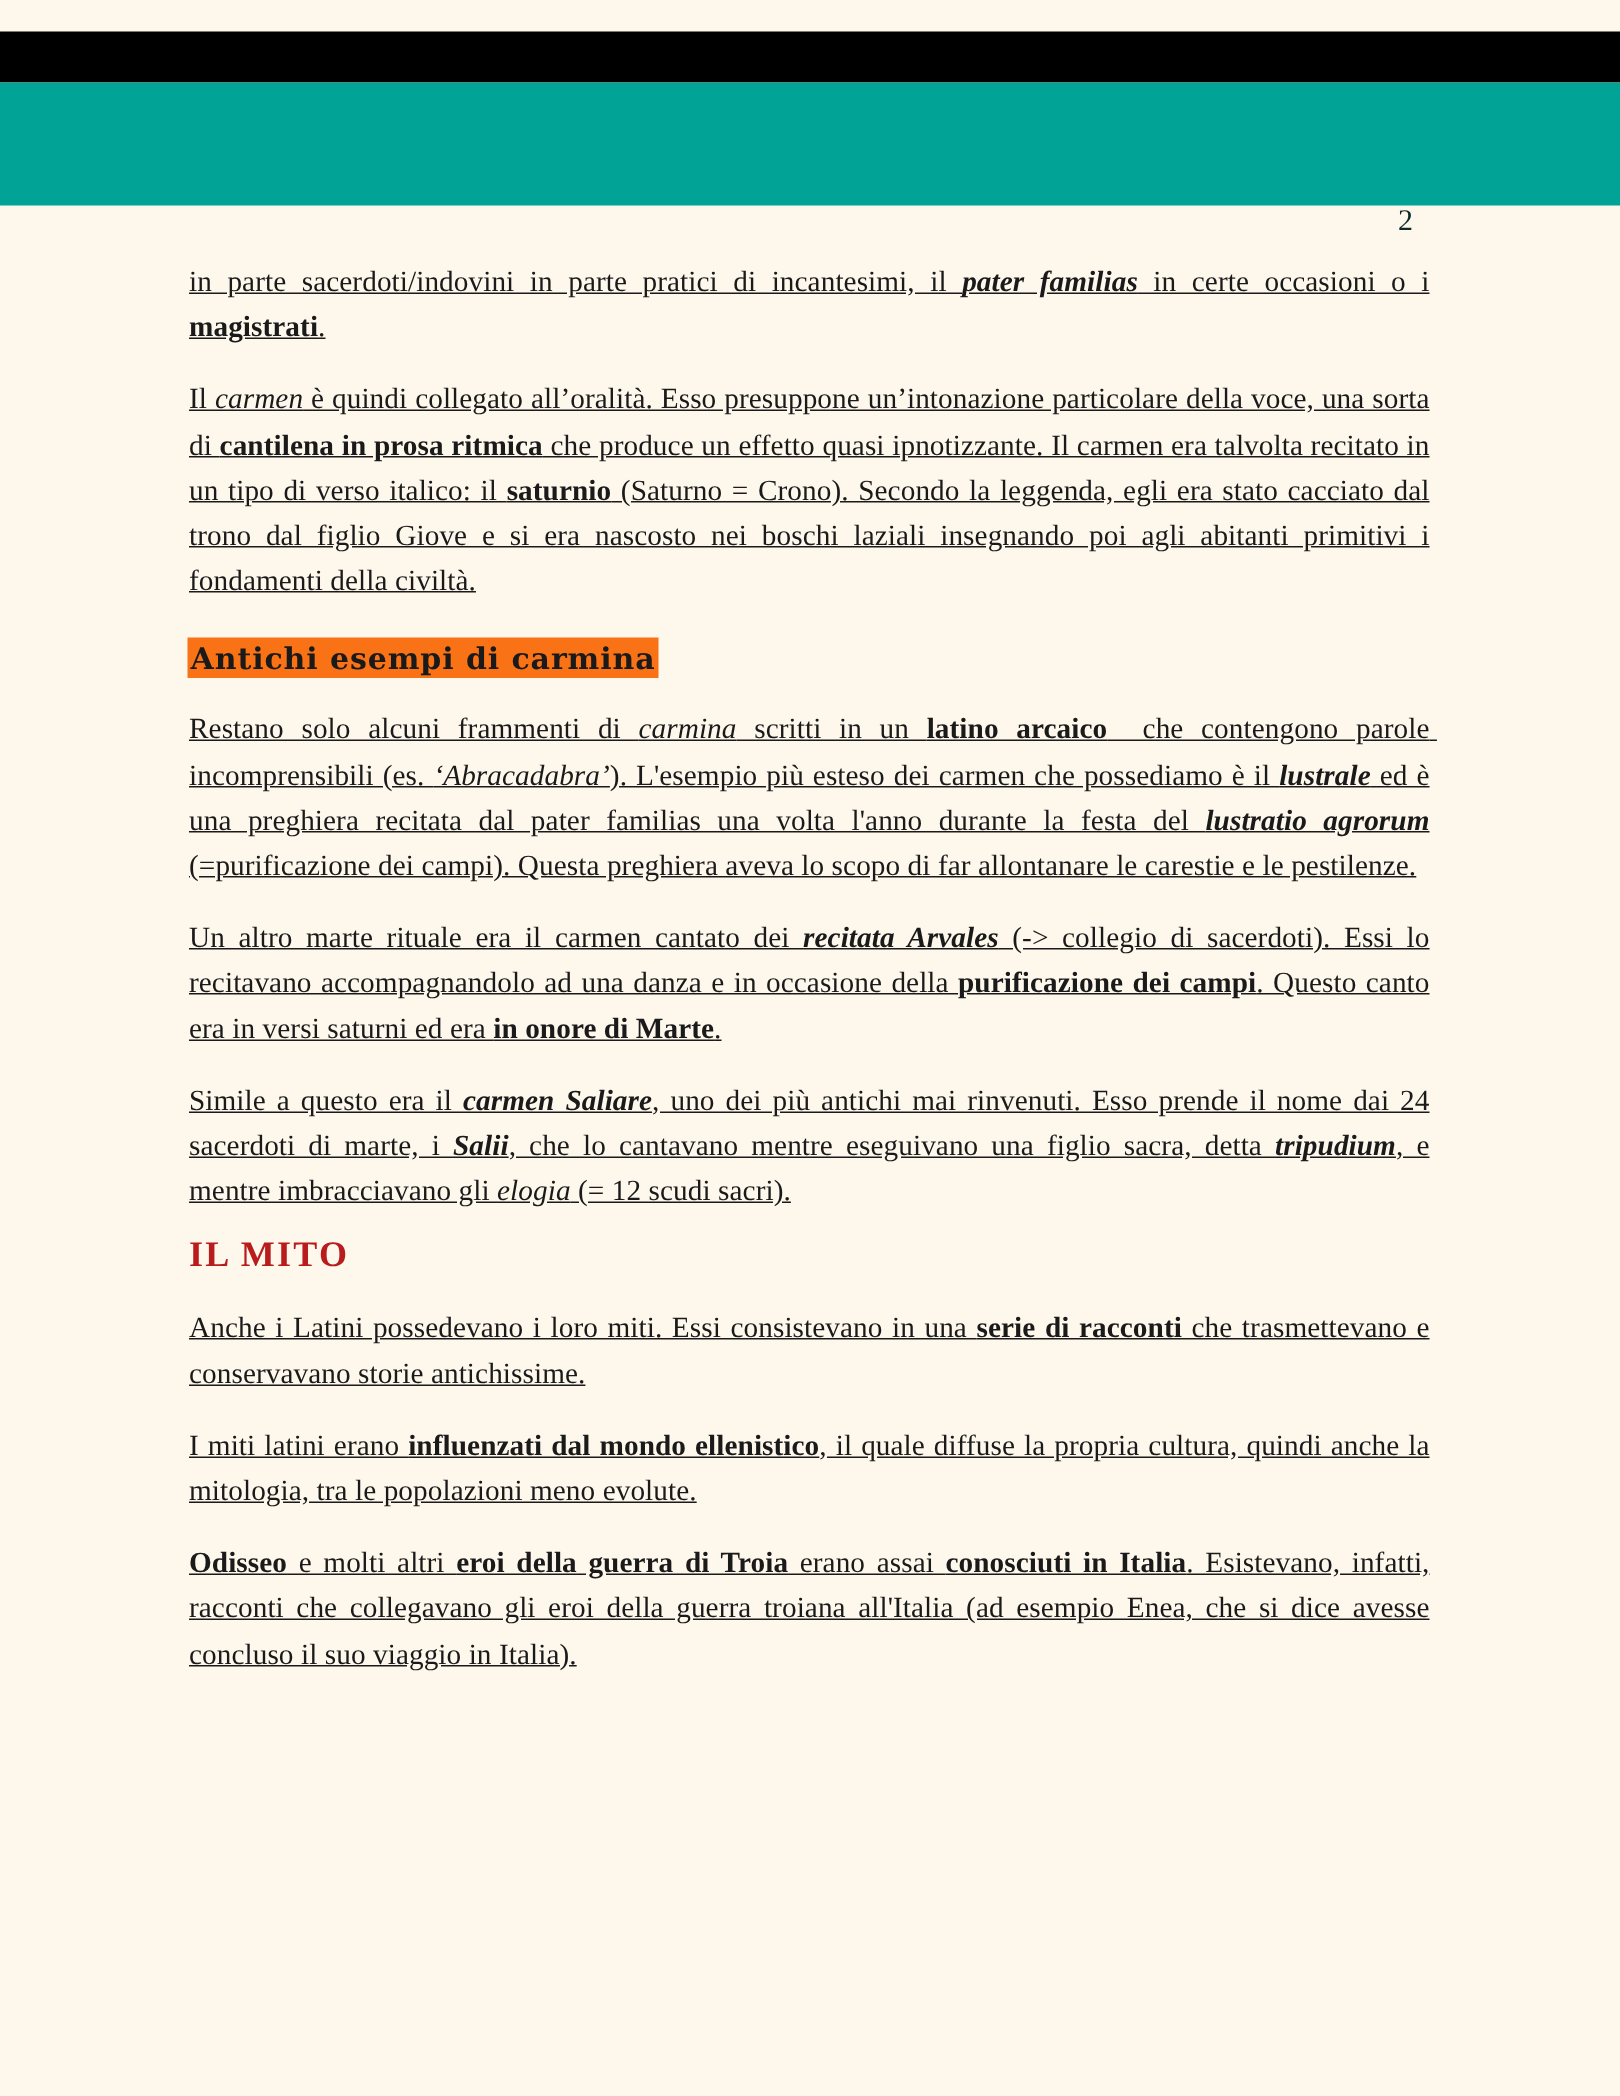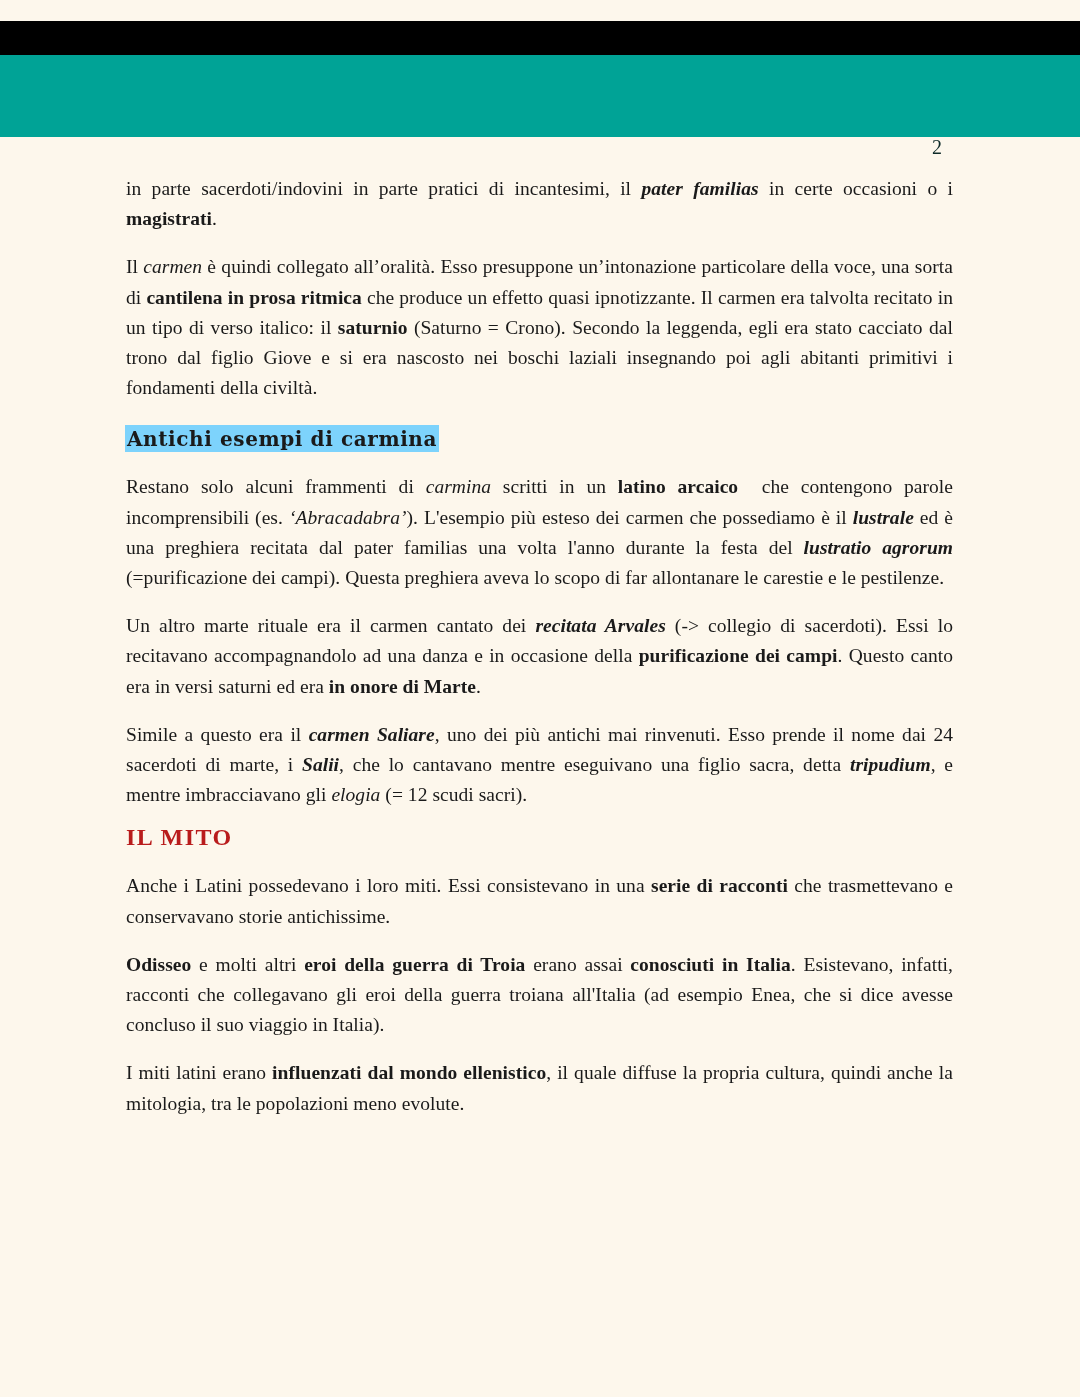--- a/index.html
+++ b/index.html
@@ -46,28 +46,29 @@
     left: 126px;
     top: 174px;
     width: 827px;
   }
   p.para {
     margin: 0 0 18px 0;
     font-size: 19.5px;
     line-height: 30.2px;
     text-align: justify;
     letter-spacing: 0.05px;
+    text-decoration: underline;
   }
   p.para b { font-weight: bold; }
   p.para i { font-style: italic; }
   .h-sub {
     display: inline-block;
     font-size: 22px;
     font-weight: bold;
-    background: #7dd3fc;
+    background: #f97316;
     padding: 2px 2px 1px 2px;
     margin: 4px 0 20px -1px;
     letter-spacing: 0.6px;
     font-family: "DejaVu Serif", serif;
     font-size: 20px;
   }
   .h-main {
     font-size: 24px;
     font-weight: bold;
     color: #b91c1c;
@@ -97,17 +98,17 @@
 
   <p class="para"><span>Un altro marte rituale era il carmen cantato dei </span><b><i>recitata Arvales</i></b><span> (-&gt; collegio di sacerdoti). Essi lo recitavano accompagnandolo ad una danza e in occasione della </span><b>purificazione dei campi</b><span>. Questo canto era in versi saturni ed era </span><b>in onore di Marte</b><span>.</span></p>
 
   <p class="para"><span>Simile a questo era il </span><b><i>carmen Saliare</i></b><span>, uno dei più antichi mai rinvenuti. Esso prende il nome dai 24 sacerdoti di marte, i </span><b><i>Salii</i></b><span>, che lo cantavano mentre eseguivano una figlio sacra, detta </span><b><i>tripudium</i></b><span>, e mentre imbracciavano gli </span><i>elogia</i><span> (= 12 scudi sacri).</span></p>
 
 
   <div class="h-main">IL MITO</div>
 
   <p class="para"><span>Anche i Latini possedevano i loro miti. Essi consistevano in una </span><b>serie di racconti</b><span> che trasmettevano e conservavano storie antichissime.</span></p>
 
+  <p class="para"><span>I miti latini erano </span><b>influenzati dal mondo ellenistico</b><span>, il quale diffuse la propria cultura, quindi anche la mitologia, tra le popolazioni meno evolute.</span></p>
+
   <p class="para"><b>Odisseo</b><span> e molti altri </span><b>eroi della guerra di Troia</b><span> erano assai </span><b>conosciuti in Italia</b><span>. Esistevano, infatti, racconti che collegavano gli eroi della guerra troiana all'Italia (ad esempio Enea, che si dice avesse concluso il suo viaggio in Italia).</span></p>
-
-  <p class="para"><span>I miti latini erano </span><b>influenzati dal mondo ellenistico</b><span>, il quale diffuse la propria cultura, quindi anche la mitologia, tra le popolazioni meno evolute.</span></p>
 
 </div>
 
 </body></html>

